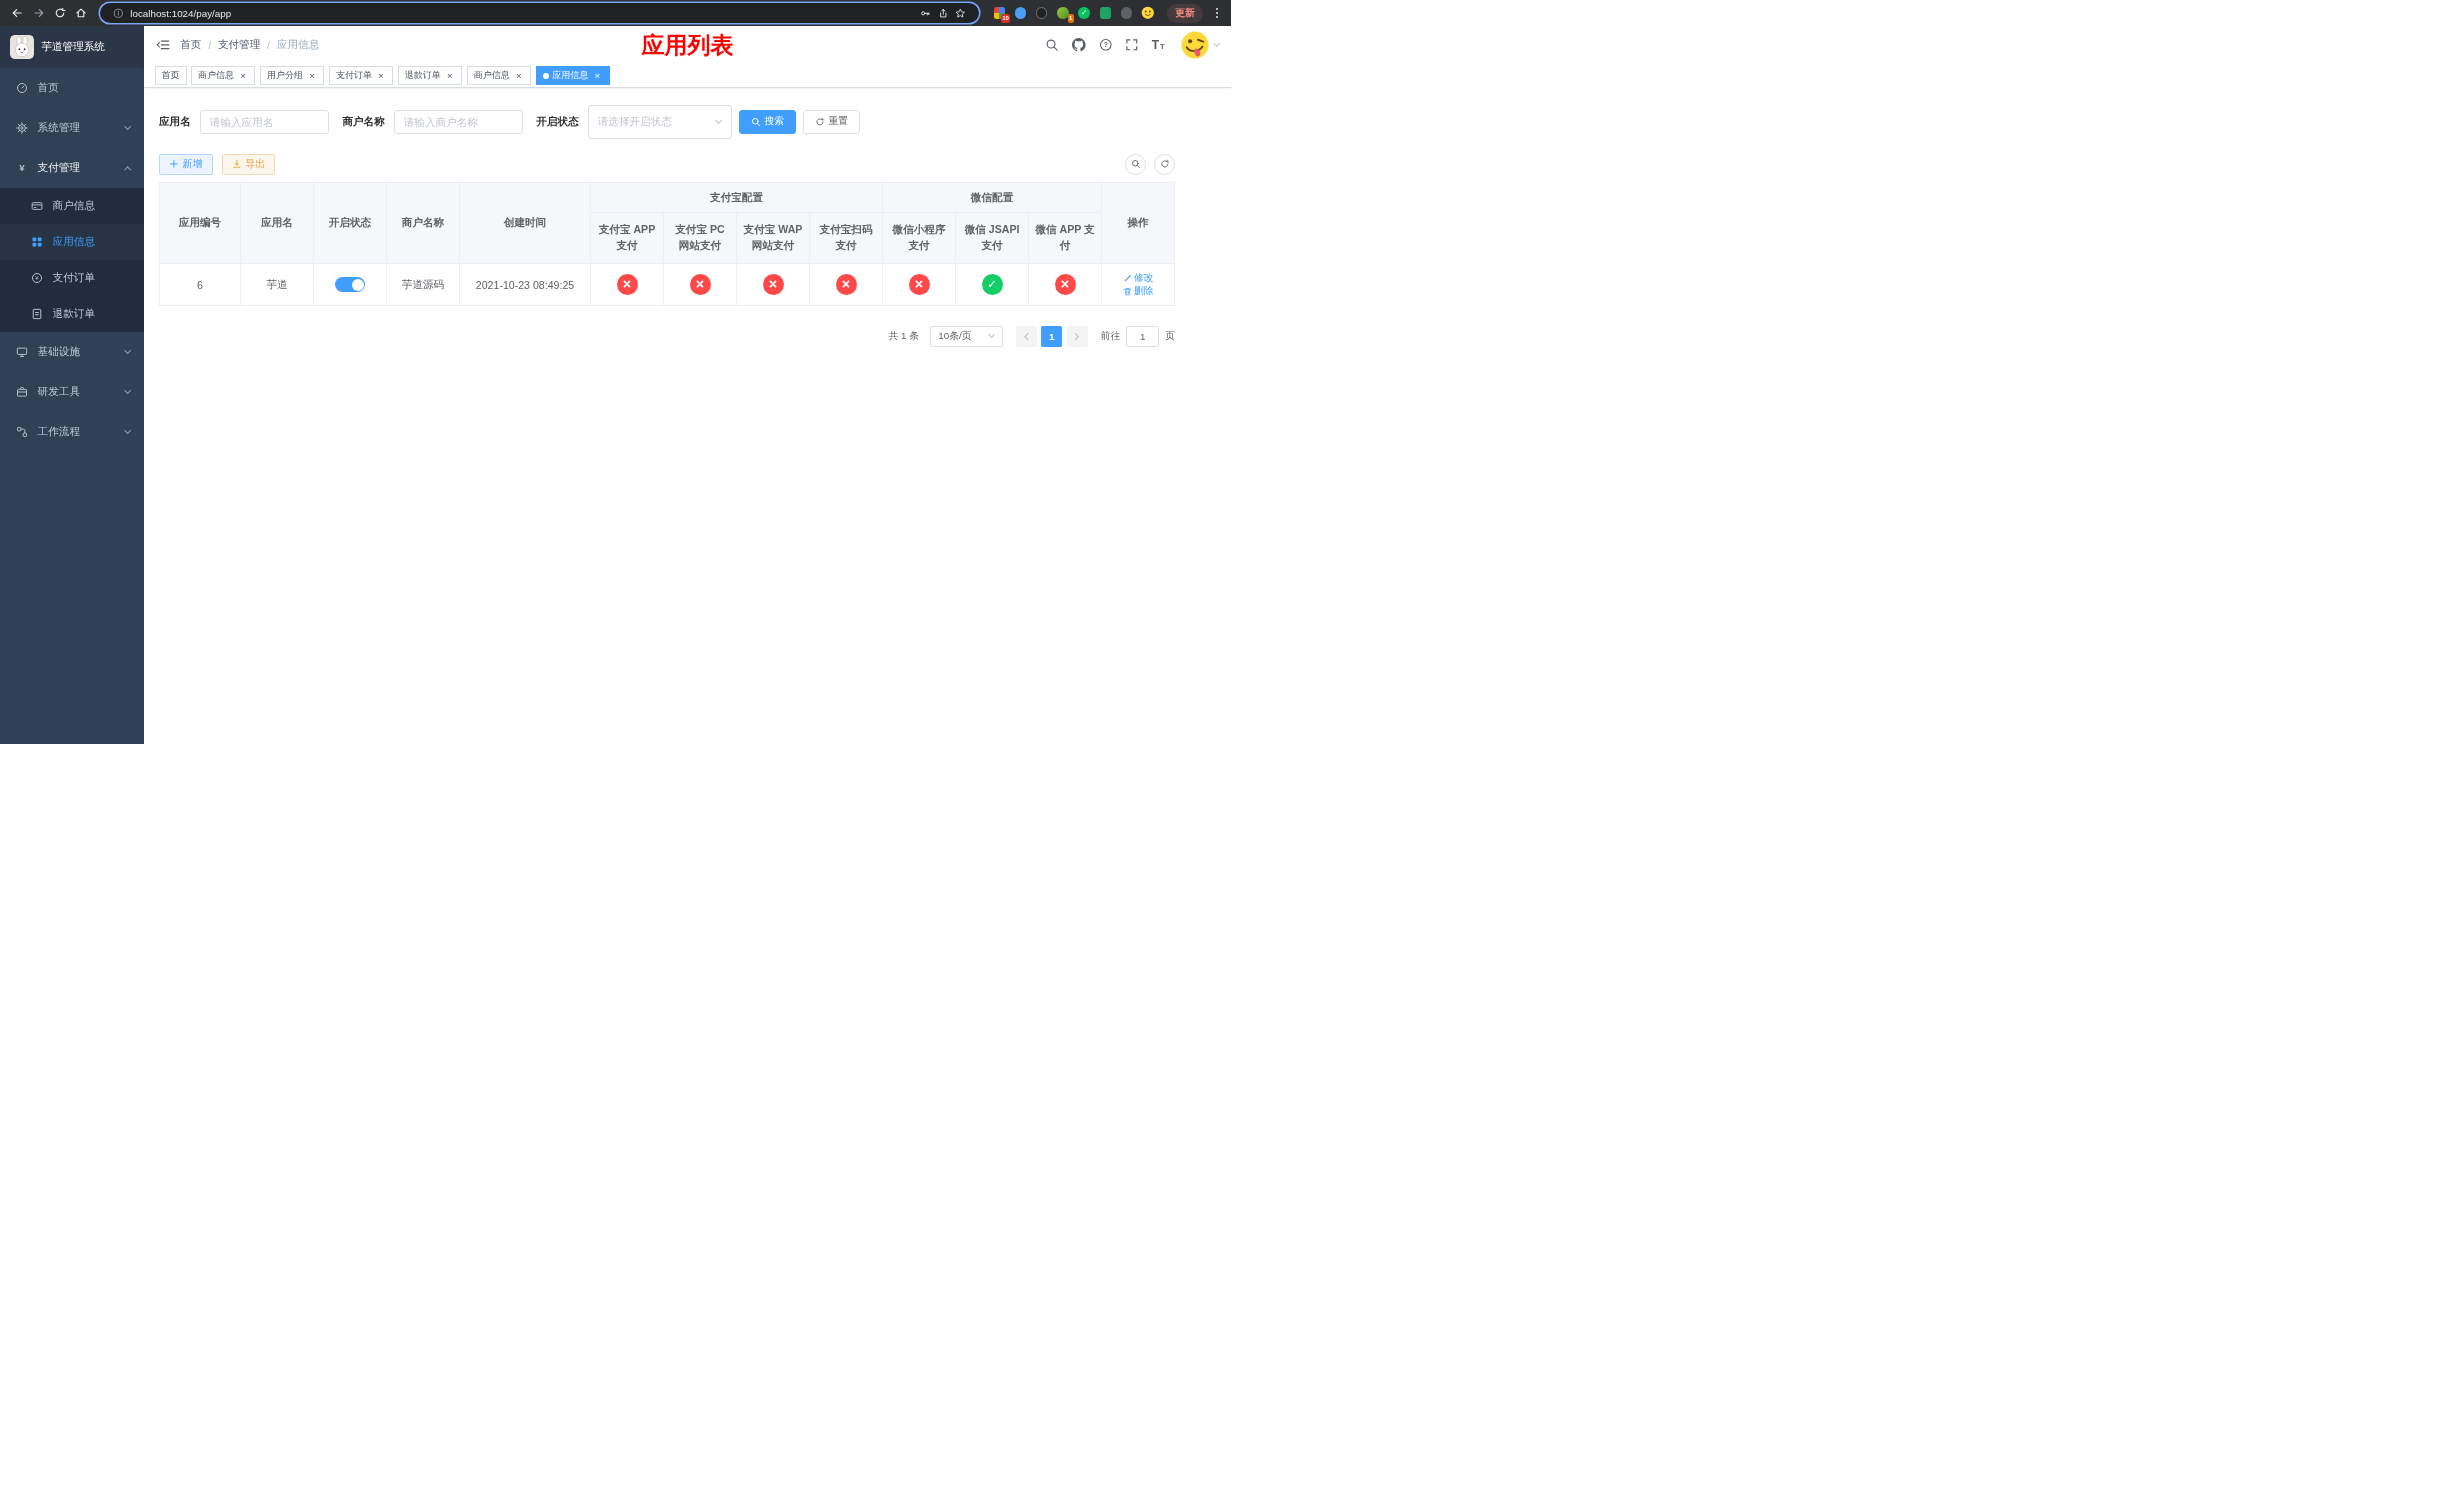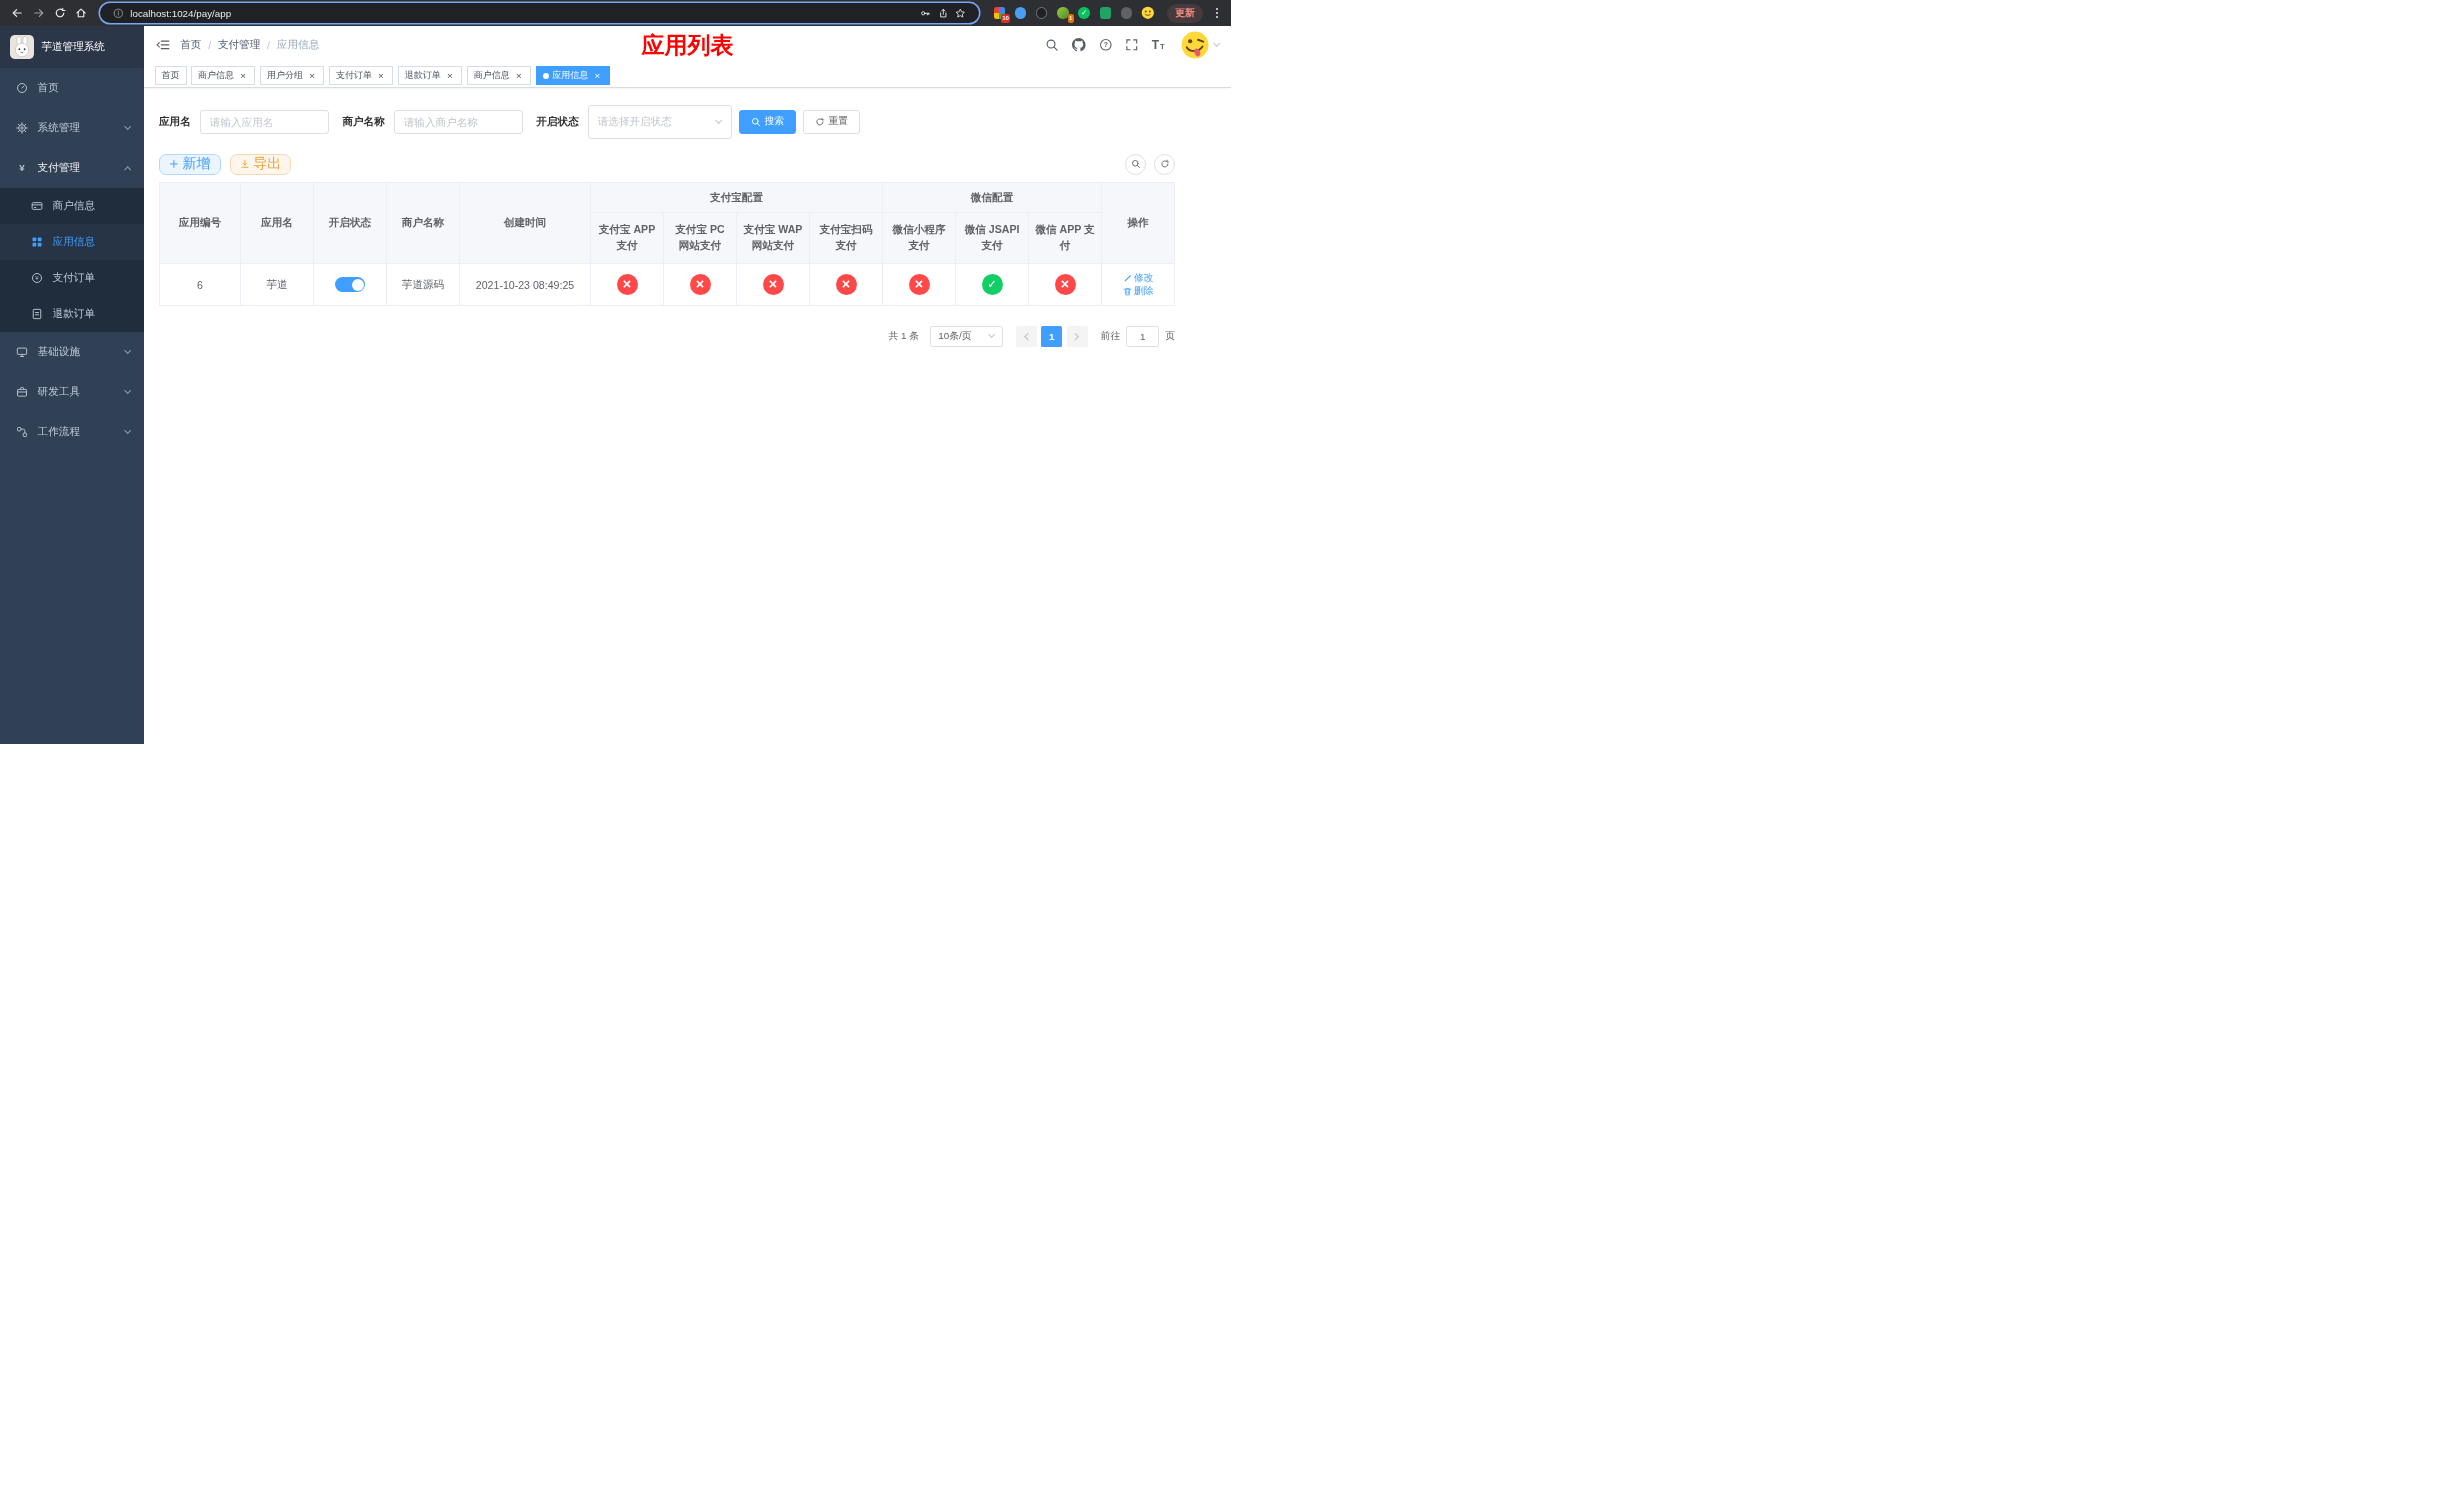--- a/index.html
+++ b/index.html
@@ -80,21 +80,21 @@
   .filterbar label{font-weight:700;color:#303133;margin-right:9px;font-size:10.6px;white-space:nowrap}
   .finput{width:129px;height:24px;border:0.8px solid #dcdfe6;border-radius:3px;padding:0 9px;font-size:10.6px;color:#606266;margin-right:13.6px;outline:none;font-family:inherit}
   .finput::placeholder{color:#c0c4cc}
   .fselect{width:144px;height:24px;border:0.8px solid #dcdfe6;border-radius:3px;padding:16px 9px;display:flex;align-items:center;justify-content:space-between;color:#c0c4cc;margin-right:7.6px;font-size:10.6px;cursor:pointer}
   .caret{width:5.3px;height:5.3px;border-right:1px solid #c0c4cc;border-bottom:1px solid #c0c4cc;transform:rotate(45deg);margin-top:-3px;flex:0 0 auto}
   .btn{height:24px;display:inline-flex;align-items:center;gap:3.8px;padding:0 10.6px;border-radius:3px;font-size:9.8px;cursor:pointer;border:0.8px solid transparent;font-family:inherit;background:#fff}
   .btn svg{width:9.8px;height:9.8px}
   .btn.primary{background:#409eff;color:#fff;border-color:#409eff;margin-right:7.6px}
   .btn.default{color:#606266;border-color:#dcdfe6}
   .toolbar{display:flex;align-items:center;margin-bottom:7.6px;position:relative;width:1016px}
-  .btn.sm{height:21px;padding:0 9px;font-size:14px;border-radius:7px}
+  .btn.sm{height:21px;padding:0 9px;font-size:10px;border-radius:2px}
   .btn.plain-primary{background:#ecf5ff;border-color:#b3d8ff;color:#409eff;margin-right:9px}
   .btn.plain-warning{background:#fdf6ec;border-color:#f5dab1;color:#e6a23c}
   .toolbar-right{position:absolute;right:0;top:0;display:flex;gap:7.6px}
   .circle-btn{width:21px;height:21px;border-radius:50%;border:0.8px solid #dcdfe6;background:#fff;display:flex;align-items:center;justify-content:center;color:#606266;cursor:pointer}
   .circle-btn svg{width:9.8px;height:9.8px}
 
   
   .grid{width:1016px;border-collapse:collapse;table-layout:fixed;font-size:10.6px}
   .grid th,.grid td{border:0.8px solid #ebeef5;text-align:center;vertical-align:middle;padding:0 6px;word-break:break-word}
   .grid thead th{background:#f5f7fa;color:#606266;font-weight:700;line-height:1.5}

